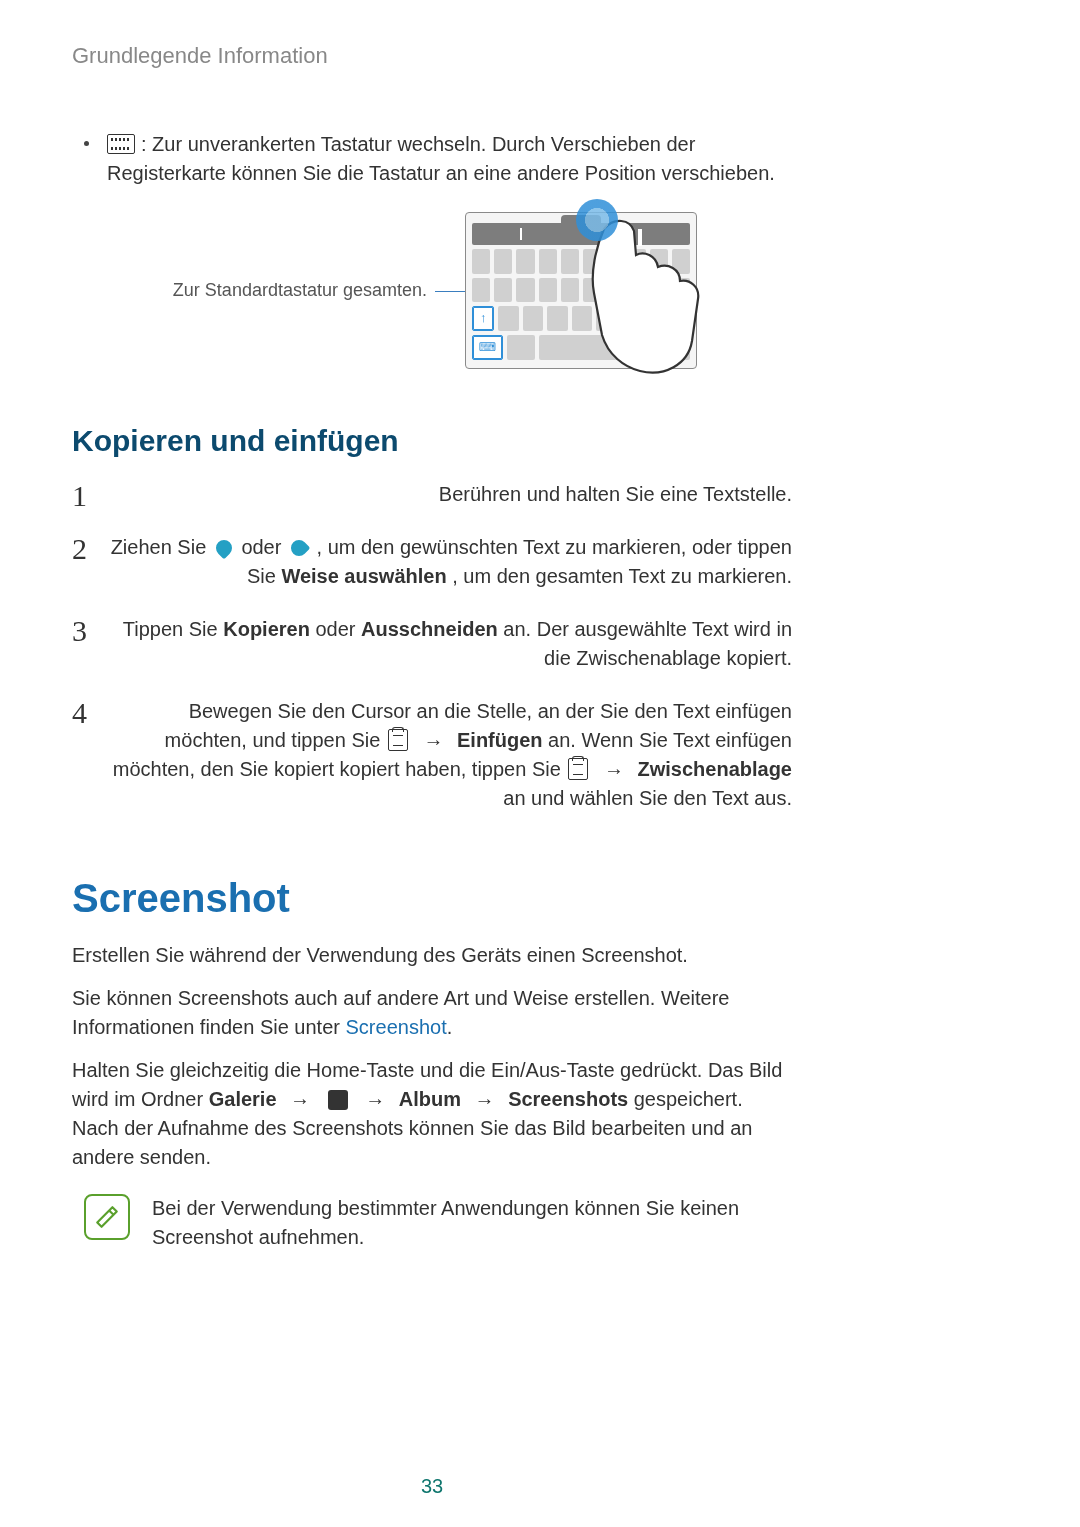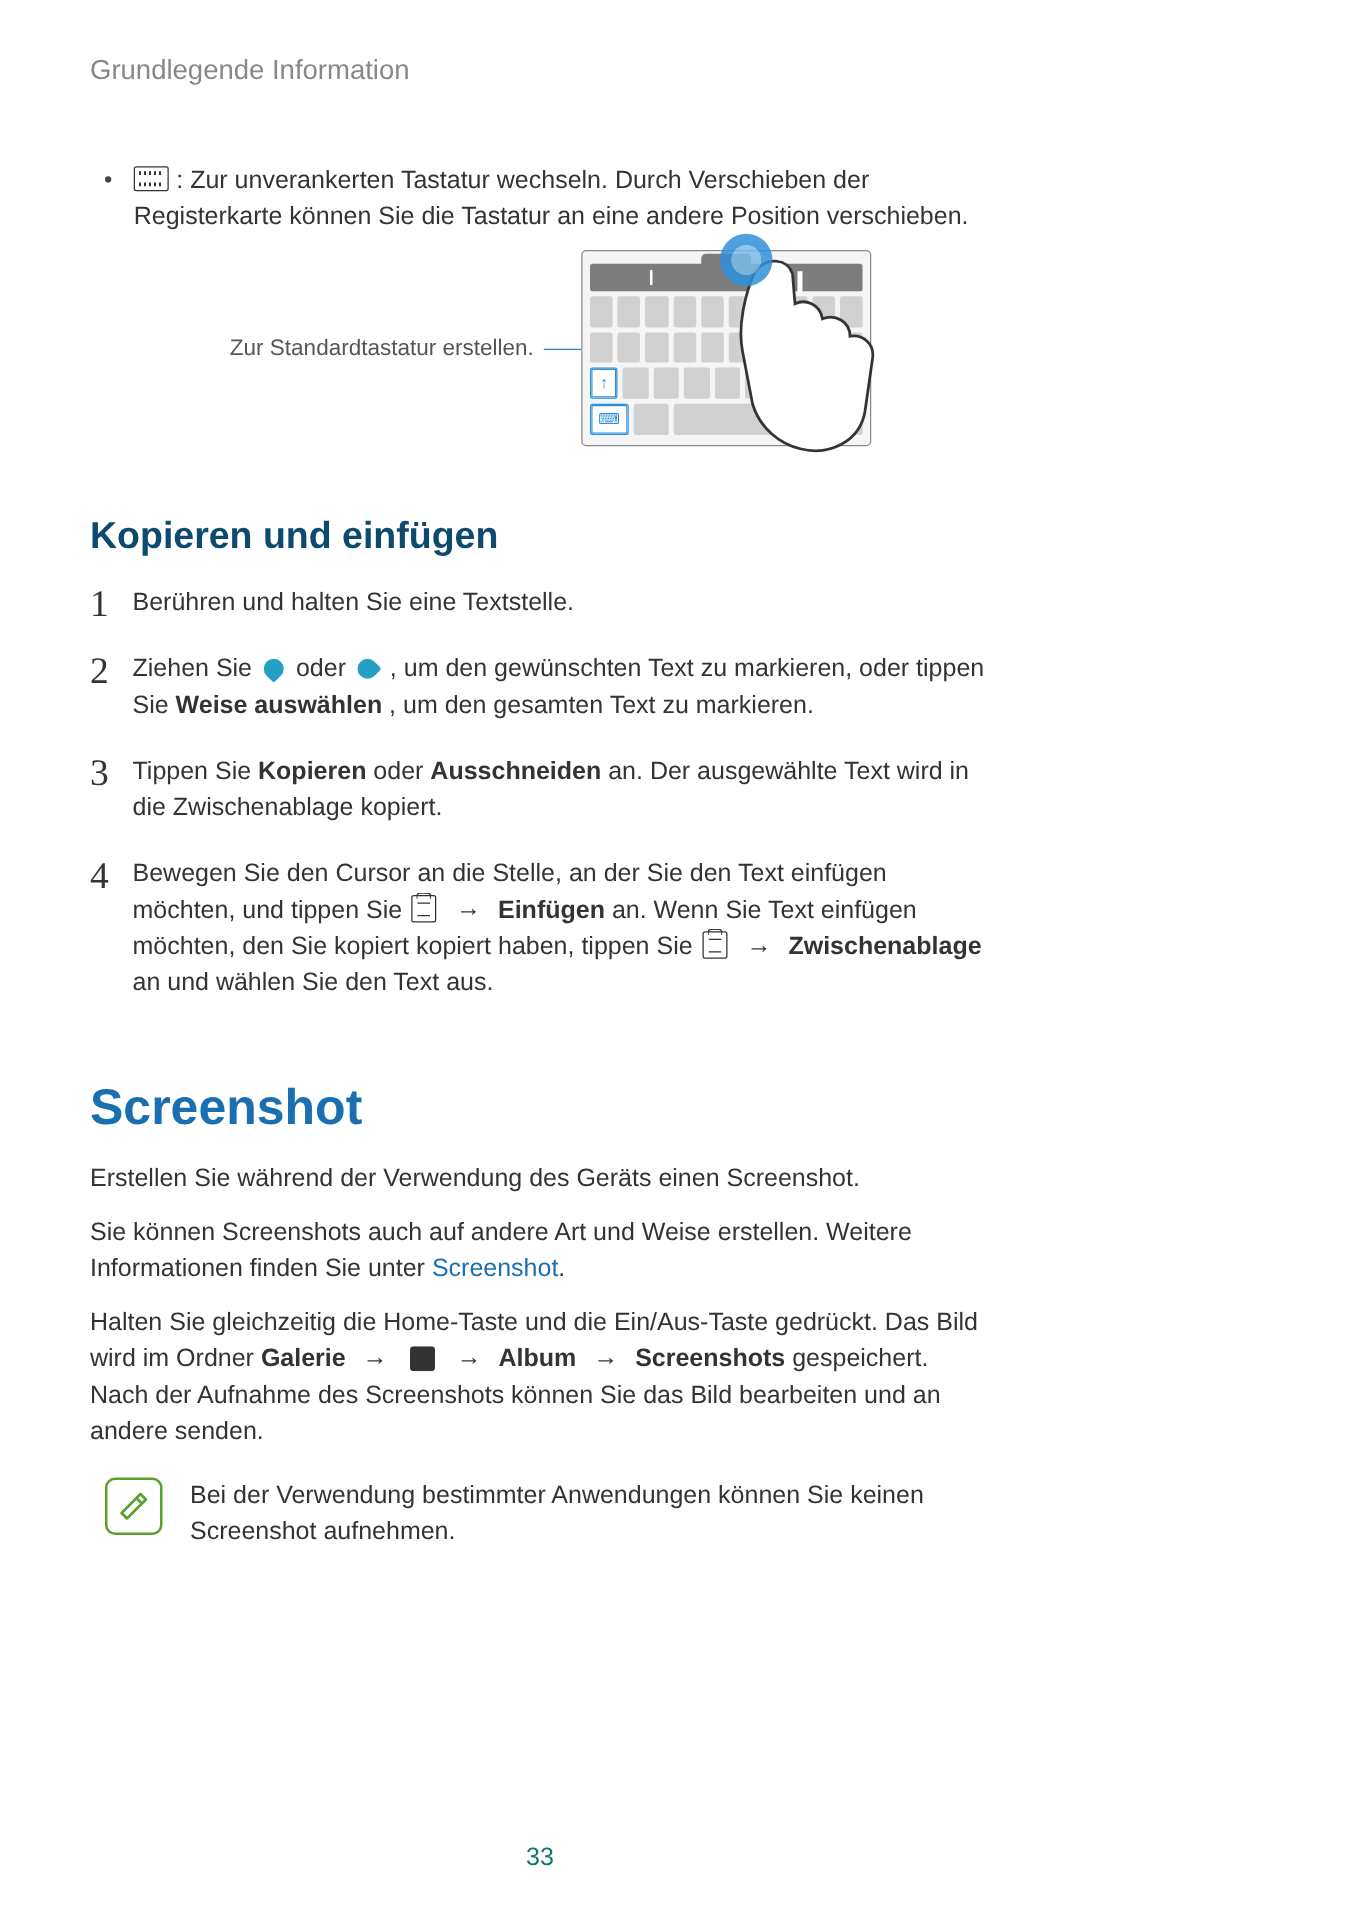--- a/index.html
+++ b/index.html
@@ -21,21 +21,21 @@
   }
   .chapter {
     color: #888;
     font-size: 22px;
     margin-bottom: 58px;
   }
   .bullet-row {
     display: flex;
     align-items: flex-start;
     margin-left: 12px;
-    margin-bottom: 12px;
+    margin-bottom: 24px;
     justify-content: center;
   }
   .bullet-dot {
     width: 5px; height: 5px; border-radius: 50%;
     background: #444;
     margin-top: 11px;
     margin-right: 18px;
     flex: 0 0 auto;
   }
   .bullet-text {
@@ -188,20 +188,21 @@
     color: #1a6fb0;
     font-weight: 600;
     font-size: 40px;
     margin: 56px 0 14px 0;
   }
   ol.steps {
     list-style: none;
     padding: 0;
     margin: 0 0 10px 0;
     counter-reset: step;
+    text-align: right;
   }
   ol.steps > li {
     counter-increment: step;
     position: relative;
     padding-left: 34px;
     margin: 18px 0 24px 0;
   }
   ol.steps > li::before {
     content: counter(step);
     position: absolute;
@@ -265,21 +266,21 @@
   <div class="chapter">Grundlegende Information</div>
 
   <div class="bullet-row">
     <div class="bullet-dot"></div>
     <div class="bullet-text">
       <span class="inline-icon-box keyboard"></span><span>: Zur unverankerten Tastatur wechseln. Durch Verschieben der Registerkarte können Sie die Tastatur an eine andere Position verschieben.</span>
     </div>
   </div>
 
   <div class="figure-area">
-    <div class="fig-label">Zur Standardtastatur erstellen.</div>
+    <div class="fig-label">Zur Standardtastatur gesamten.</div>
     <div class="fig-connector"></div>
     <div class="keyboard-illus">
       <div class="kb-header">
         <div class="tab"></div>
         <div class="line-l"></div>
         <div class="line-r">›</div>
       </div>
       <div class="kb-grid">
         <div class="kb-row">
           <div class="kb-key"></div>

